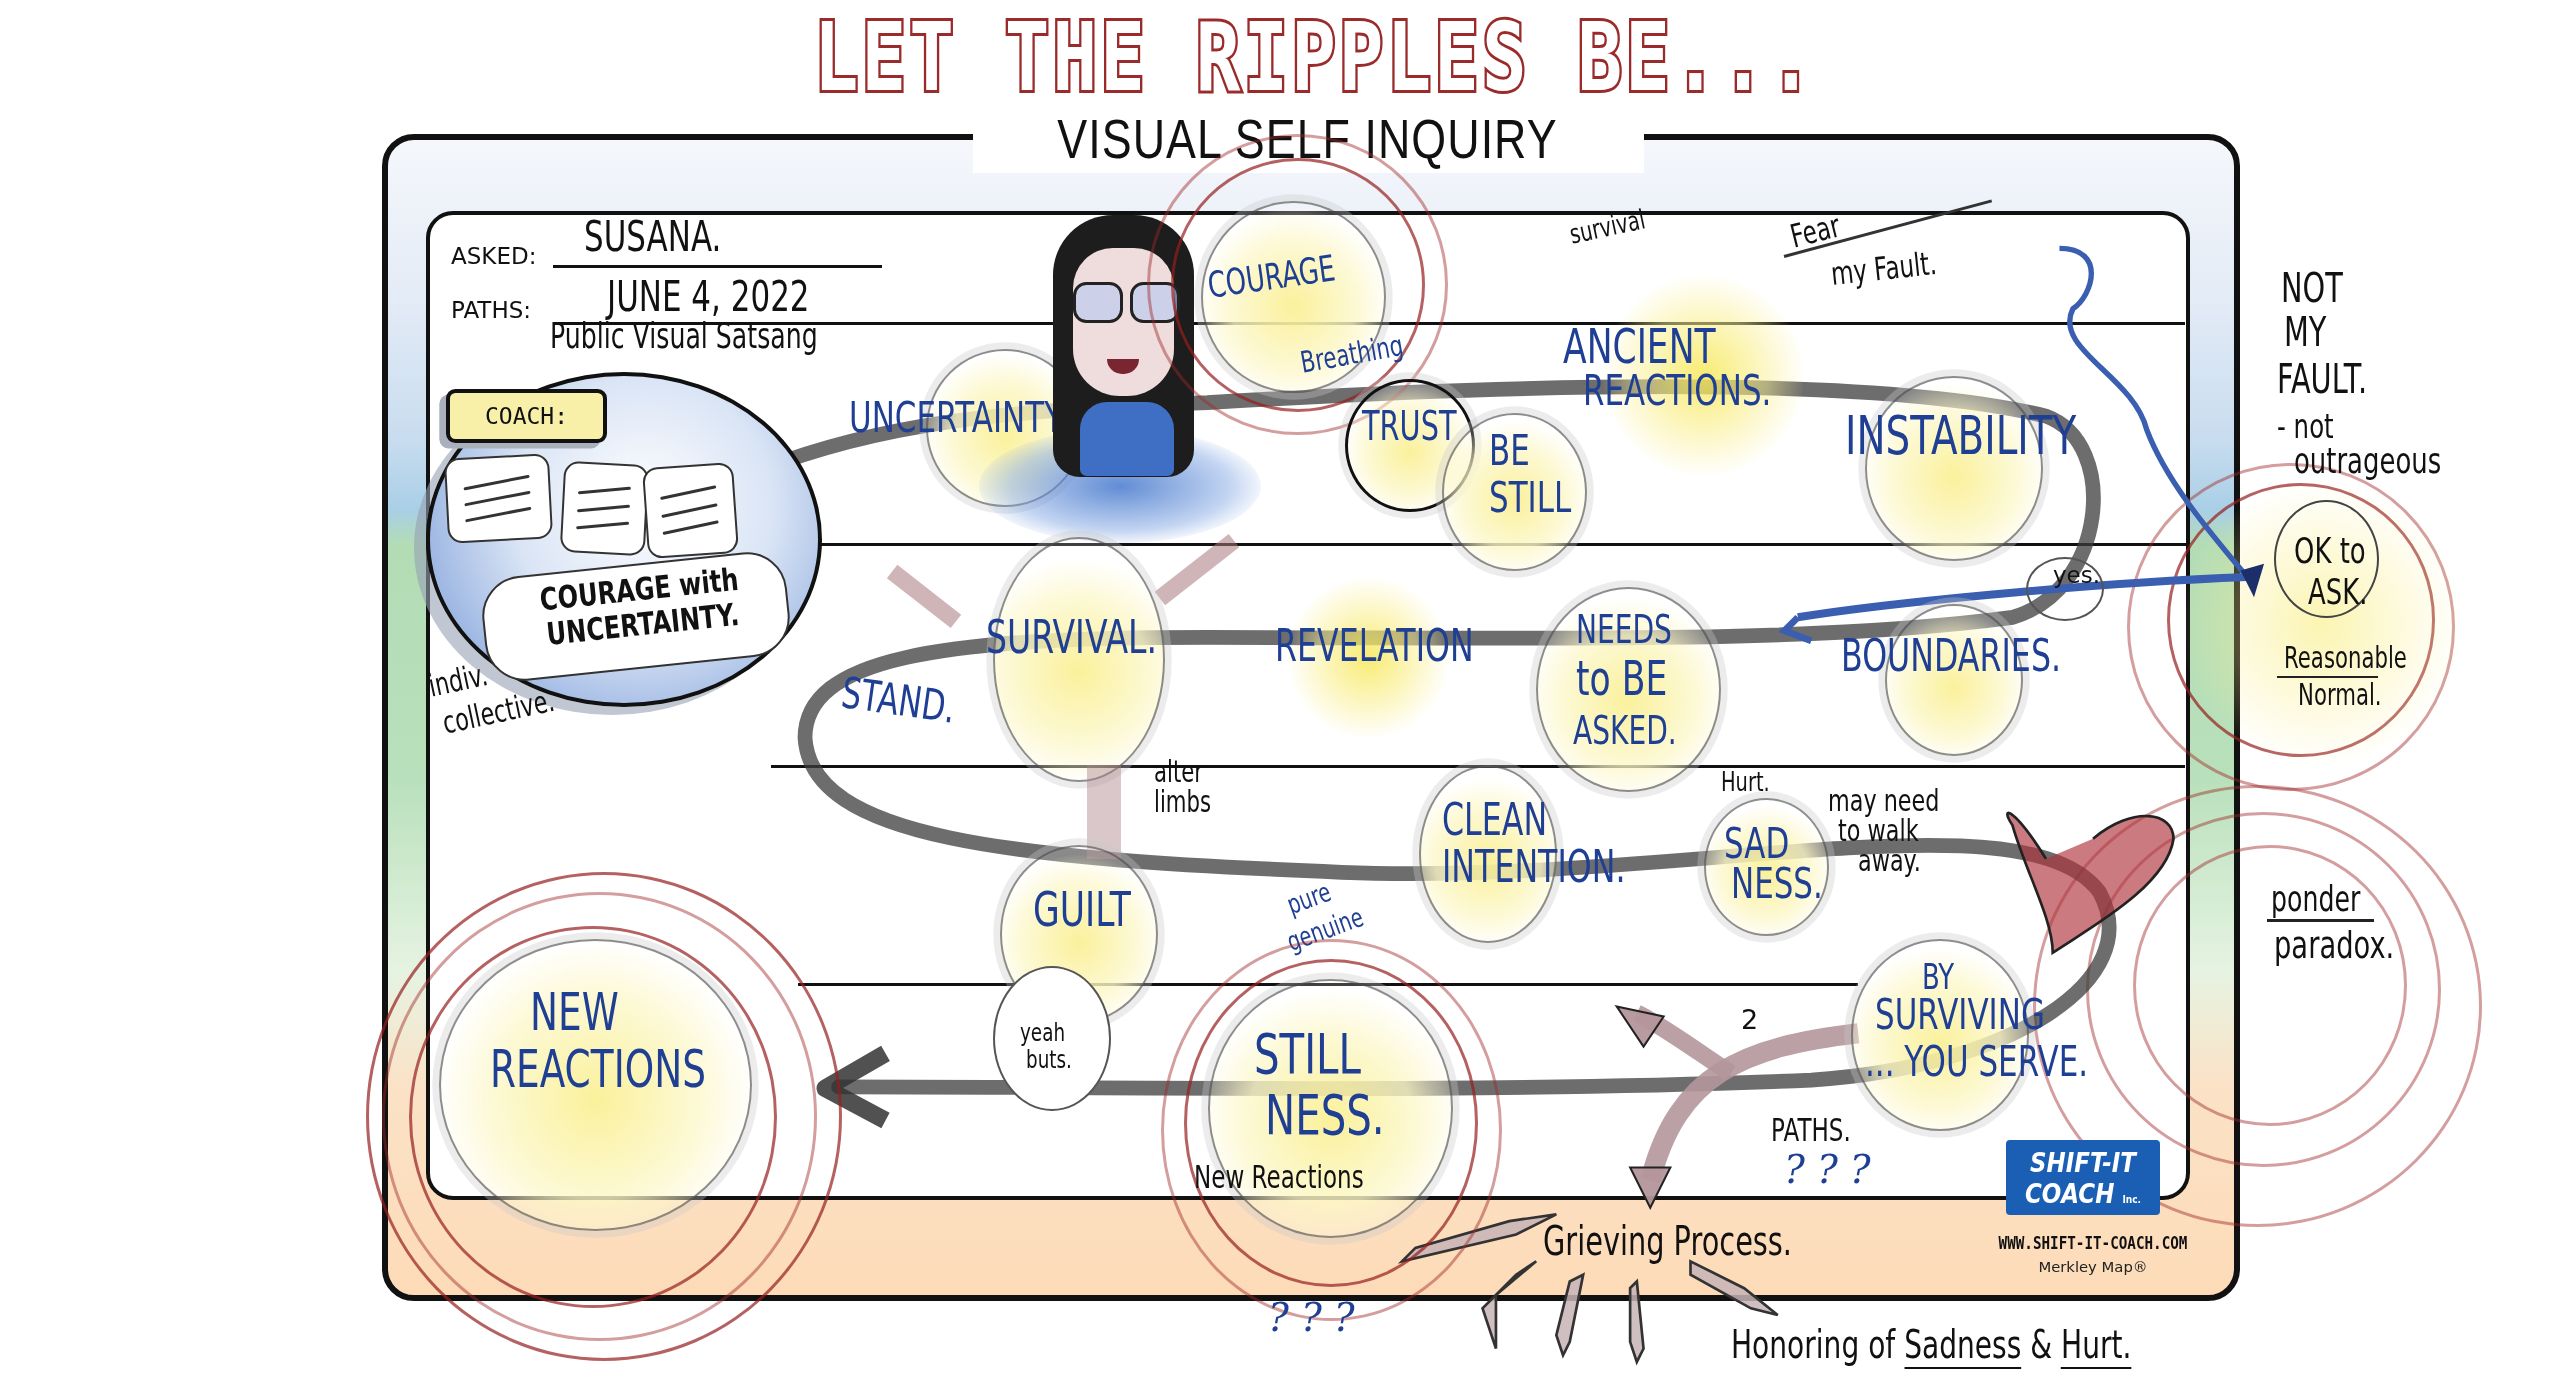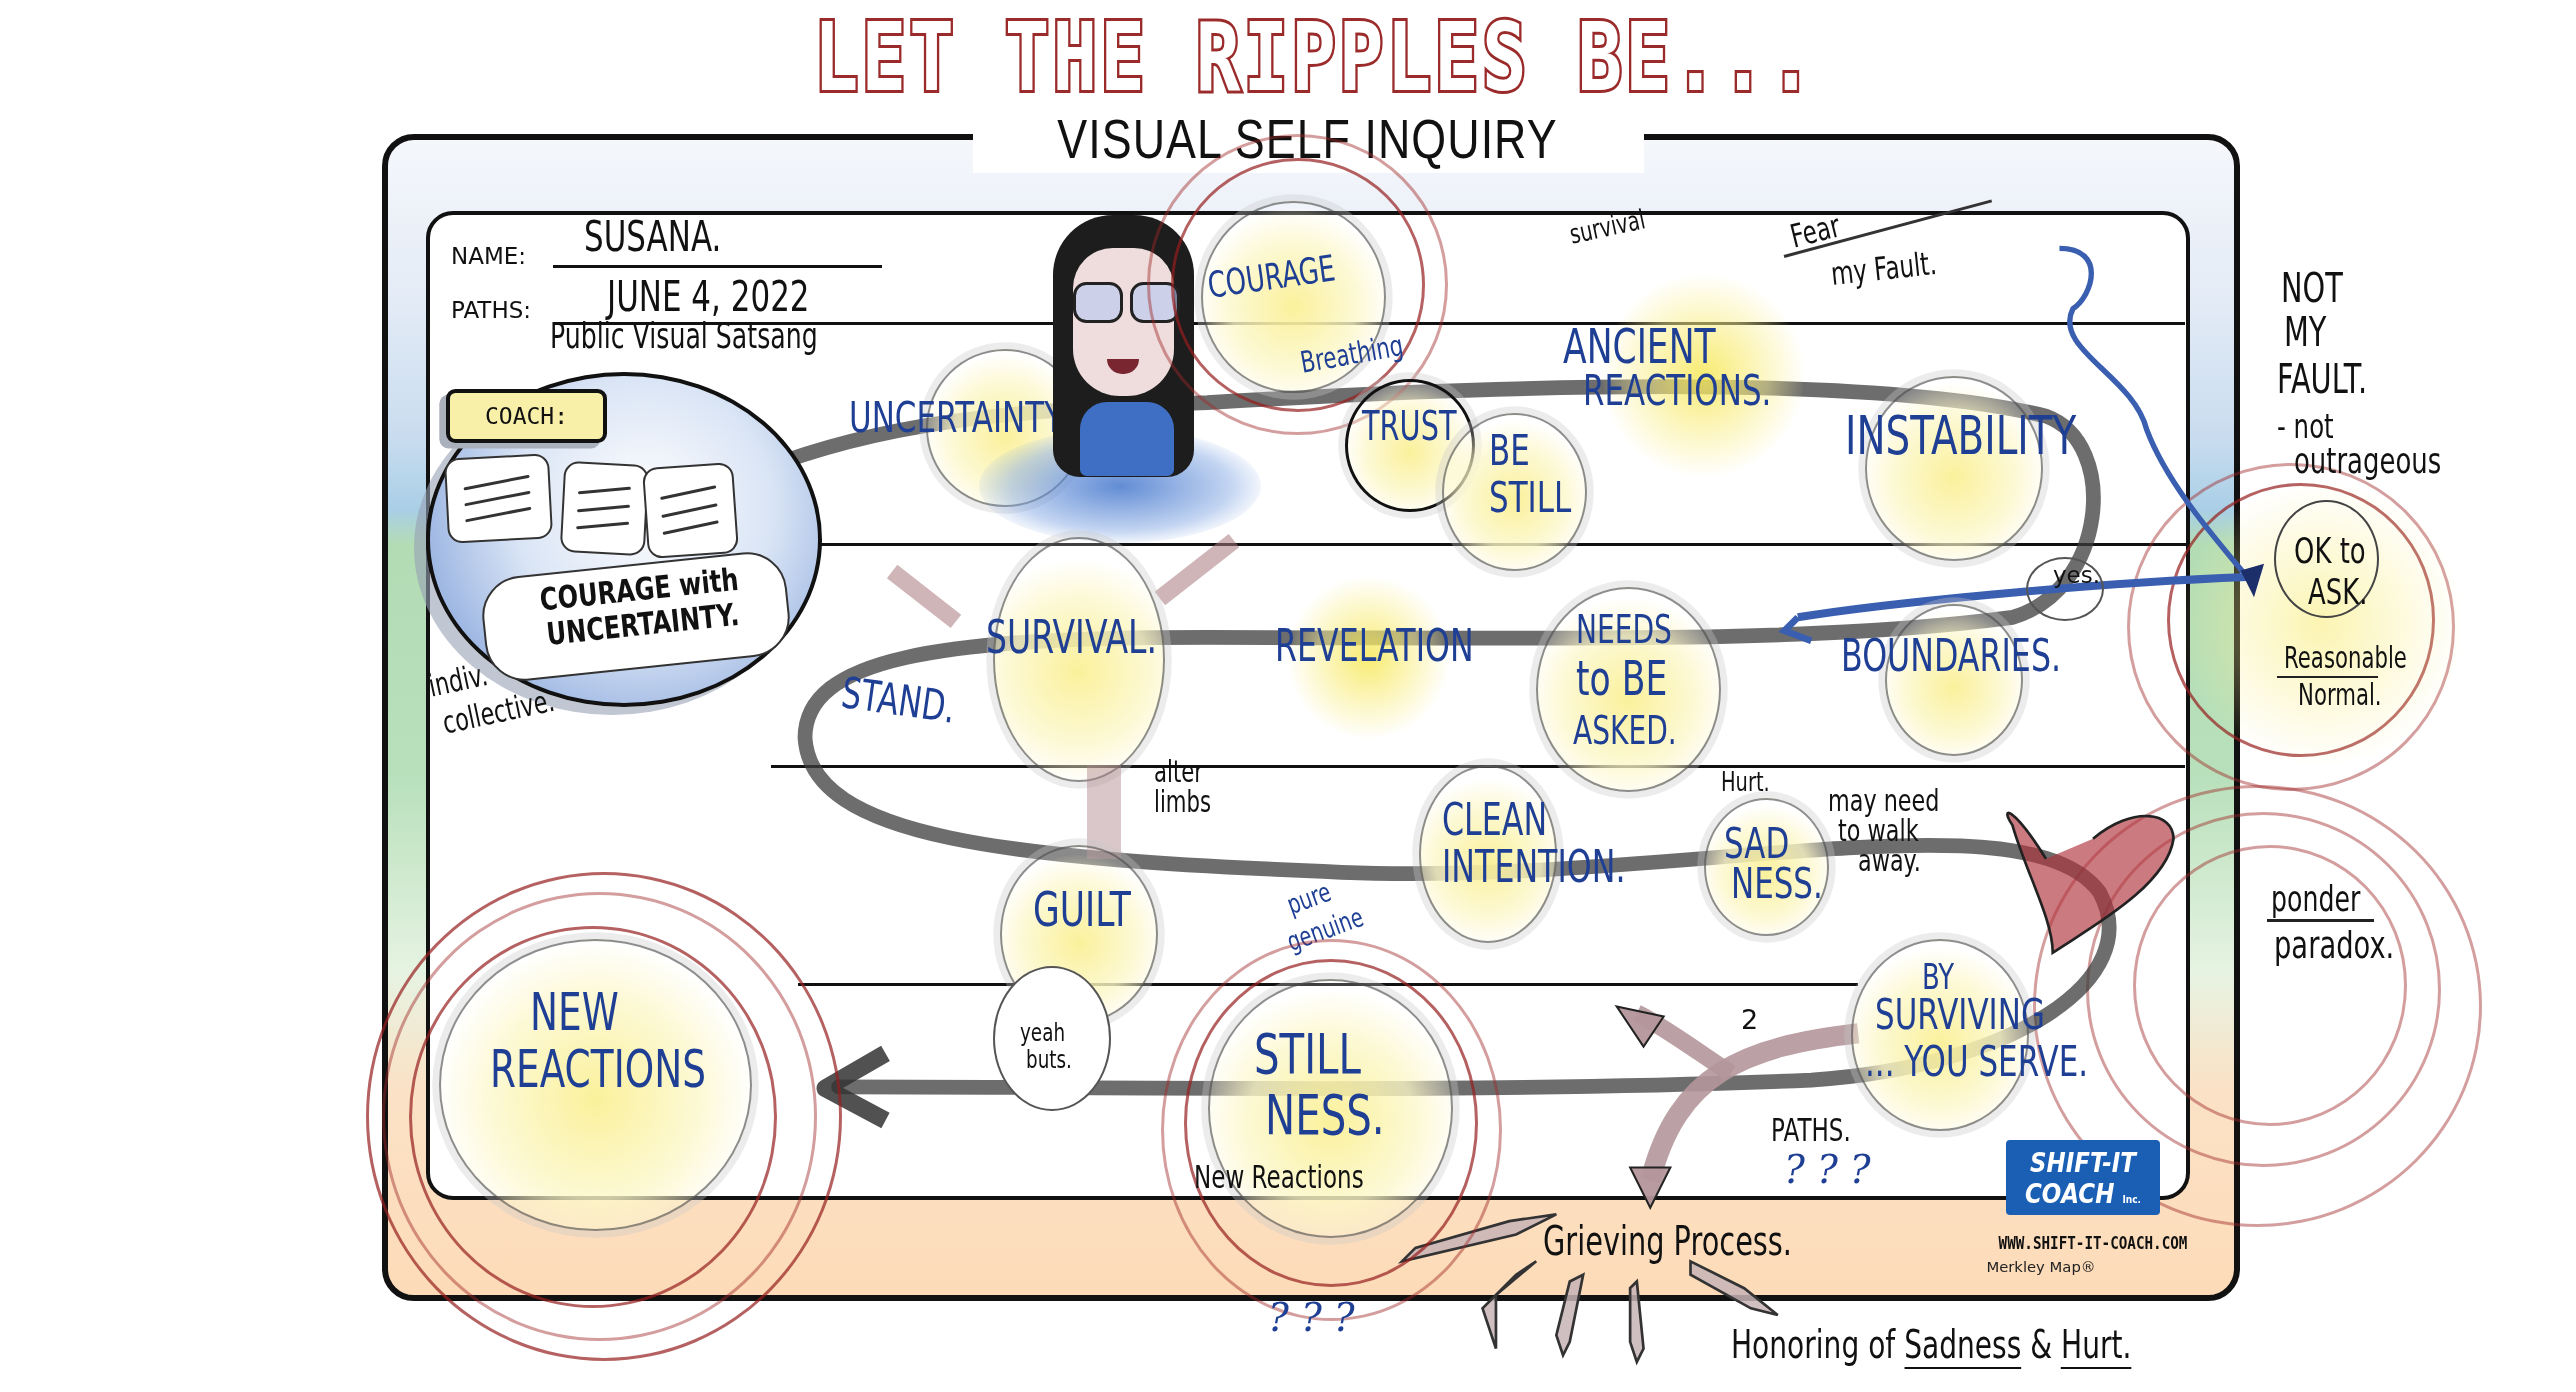--- a/index.html
+++ b/index.html
@@ -61,21 +61,21 @@
     transform:rotate(-6deg) scaleX(0.78); line-height:35px; white-space:normal; }
 
   
   .logo { left:2006px; top:1140px; width:154px; height:75px; background:#1b5fb4; border-radius:4px;
     color:#fff; font-family:"DejaVu Sans", sans-serif; font-weight:bold; font-style:italic; text-align:center; }
   .logo .l1 { font-size:27px; line-height:32px; padding-top:6.7px; display:block; transform:scaleX(0.85); }
   .logo .l2 { font-size:27px; line-height:29.5px; display:block; transform:scaleX(0.85); }
   .logo .inc { font-size:10.7px; font-style:normal; }
   .url { left:1959px; top:1233px; width:268px; text-align:center; font-size:17.4px; font-weight:bold; color:#111;
     font-family:"DejaVu Sans Mono", monospace; transform:scaleX(0.82); }
-  .merkley { left:1907px; top:1258px; width:268px; text-align:center; font-size:14.8px; color:#222; }
+  .merkley { left:1959px; top:1258px; width:268px; text-align:center; font-size:14.8px; color:#222; }
 
   .qmarks { color:#1f3f94; font-size:39px; letter-spacing:12px; font-family:"DejaVu Serif", serif; font-style:italic; }
   .underline-black { border-bottom:2.7px solid #111; }
 </style>
 </head>
 <body>
 
 <div class="abs main-title">LET THE RIPPLES BE...</div>
 
 <div class="abs outer-frame"></div>
@@ -113,21 +113,21 @@
 
   <g stroke="#333" stroke-width="4" fill="rgba(200,180,182,0.85)">
     <polygon points="2320,1810 2260,1840 2090,1880 2110,1860 2250,1820"></polygon>
     <polygon points="2290,1880 2230,1930 2230,2010 2210,1950 2260,1900"></polygon>
     <polygon points="2360,1900 2340,2000 2330,2020 2320,1990 2340,1910"></polygon>
     <polygon points="2440,1910 2450,2010 2440,2030 2430,2000 2430,1920"></polygon>
     <polygon points="2520,1880 2600,1920 2650,1960 2610,1950 2520,1900"></polygon>
   </g>
 </svg>
 
-<div class="abs hand" style="left:451px;top:245px;font-size:23px;">NAME:</div>
+<div class="abs hand" style="left:451px;top:245px;font-size:23px;">ASKED:</div>
 <div class="abs" style="left:553px;top:265px;width:329px;height:2.7px;background:#111;"></div>
 <div class="abs hand hand-black-narrow" style="left:584px;top:215px;font-size:43px;">SUSANA.</div>
 <div class="abs hand" style="left:451px;top:299px;font-size:23px;">PATHS:</div>
 <div class="abs" style="left:553px;top:322px;width:329px;height:2.7px;background:#111;"></div>
 <div class="abs hand hand-black-narrow" style="left:607px;top:275px;font-size:43px;">JUNE 4, 2022</div>
 <div class="abs hand hand-black-narrow" style="left:550px;top:319px;font-size:35px;">Public Visual Satsang</div>
 
 <div class="abs start-circle"></div>
 <div class="abs start-tag">COACH:</div>
 <div class="abs speech" style="left:446px;top:456px;width:101px;height:81px;transform:rotate(-3deg);">

